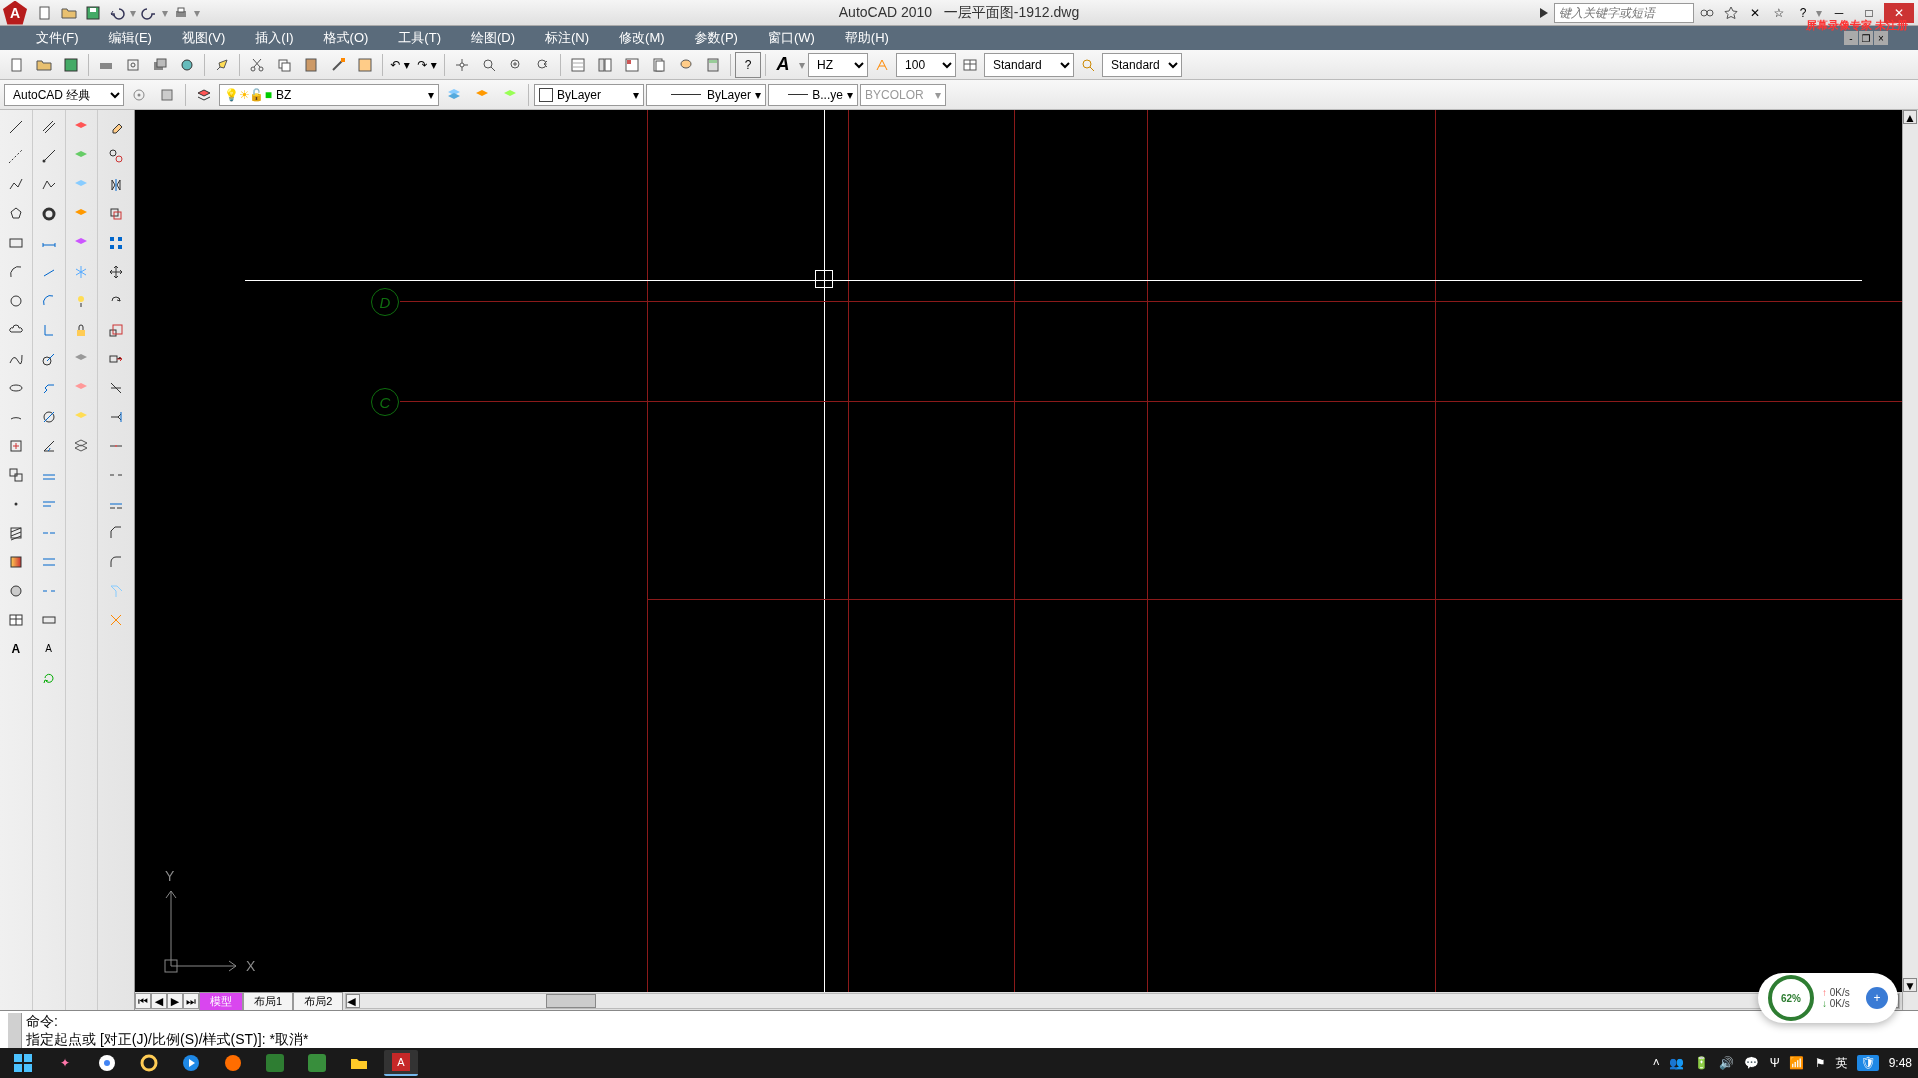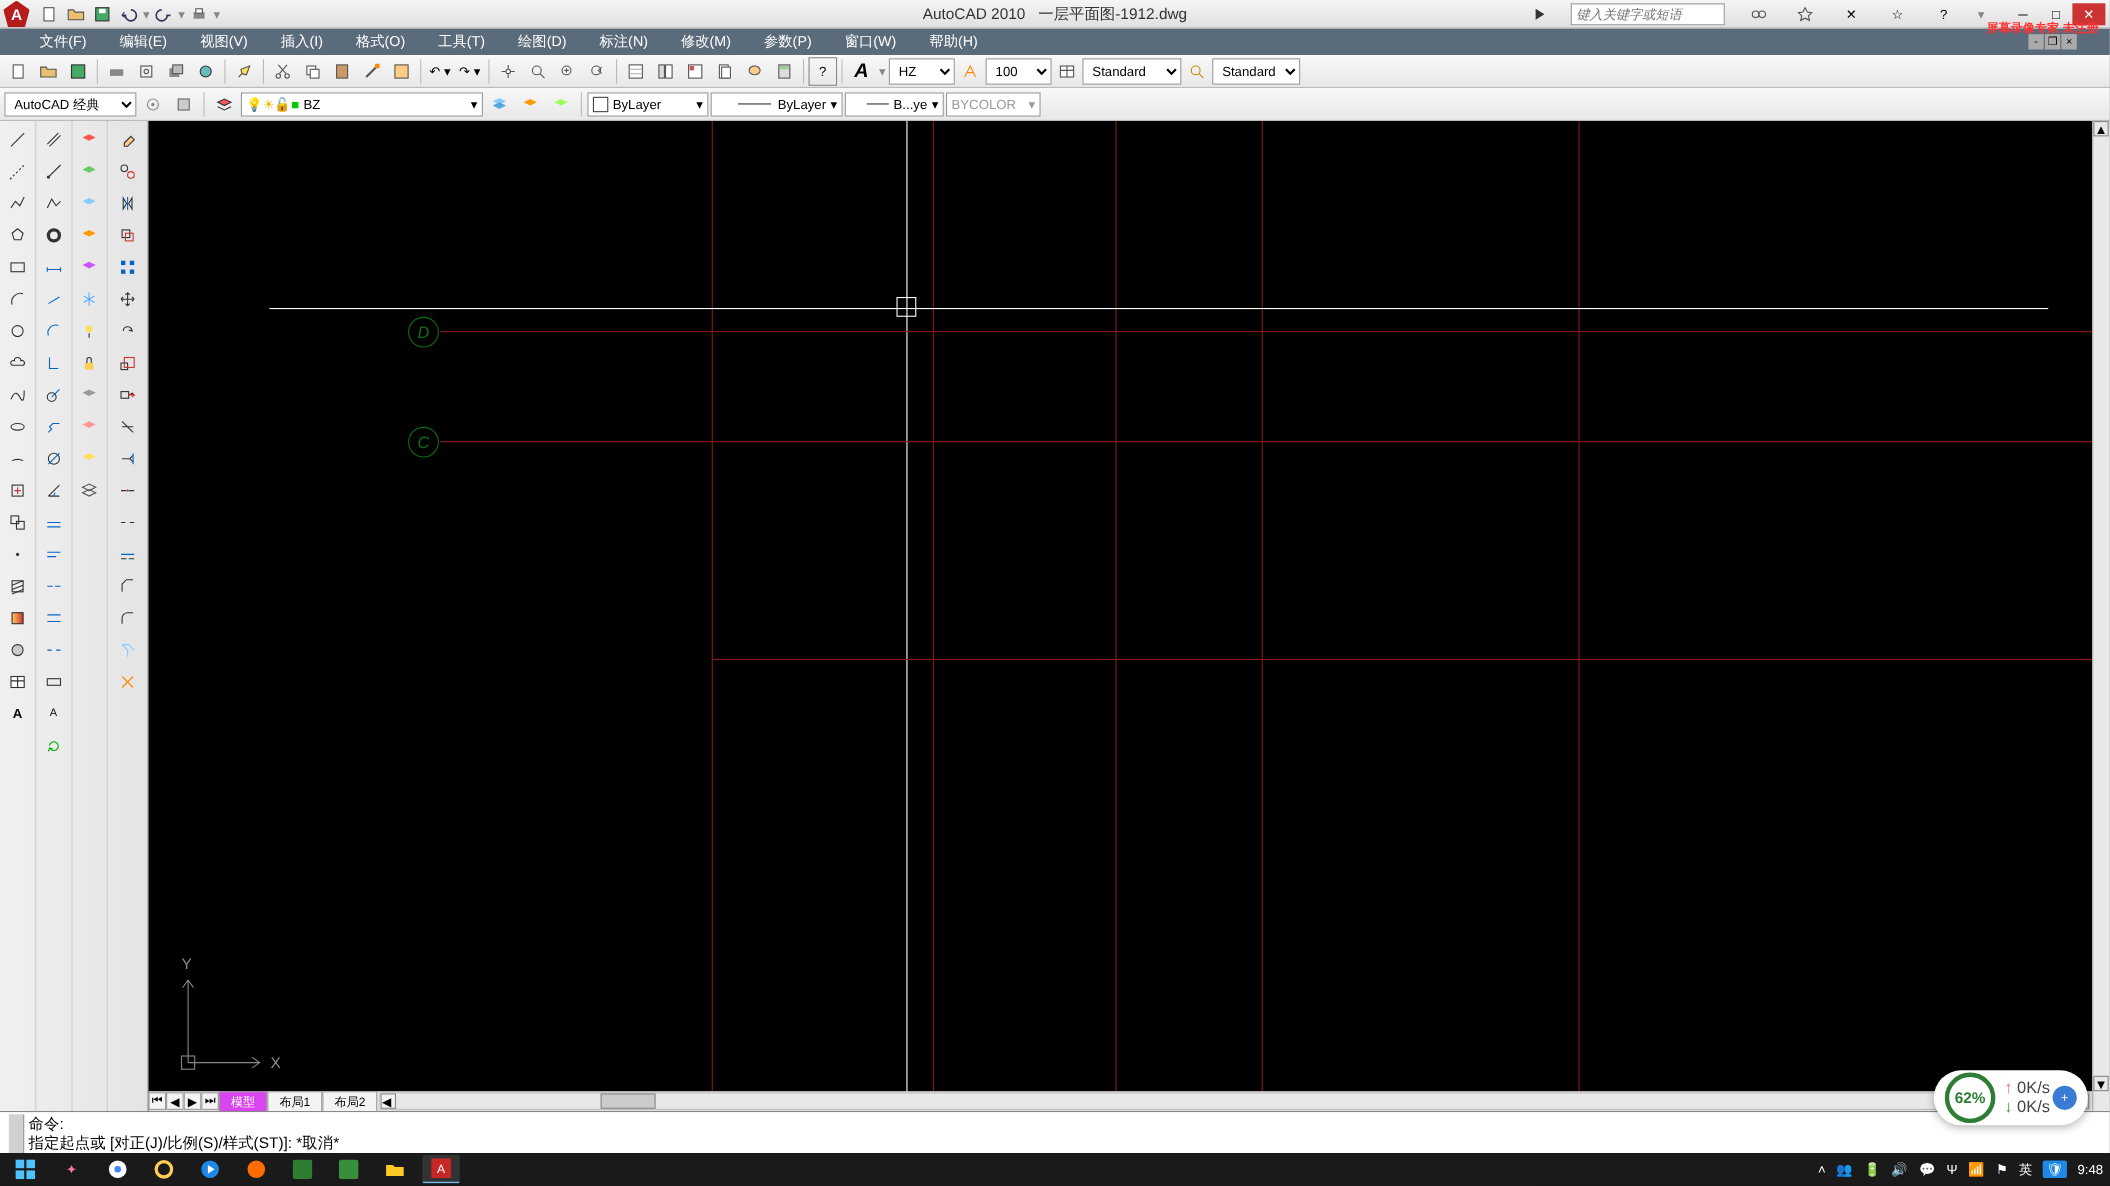--- a/index.html
+++ b/index.html
@@ -4,21 +4,21 @@
 <style>
 * { margin: 0; padding: 0; box-sizing: border-box; font-family: "Microsoft YaHei", Arial, sans-serif; }
 body { background: #e8e8e8; width: 1918px; height: 1078px; overflow: hidden; position: relative; font-size: 12px; }
 
 
 .titlebar { height: 26px; background: linear-gradient(#f5f5f5,#e0e0e0); border-bottom: 1px solid #aaa; display: flex; align-items: center; position: relative; }
 .titlebar .logo { width: 24px; height: 24px; margin: 0 3px; background: #b71c1c; clip-path: polygon(50% 0,100% 35%,82% 100%,18% 100%,0 35%); display:flex;align-items:center;justify-content:center;color:#fff;font-weight:bold;font-size:14px;}
 .titlebar .qat { display: flex; gap: 2px; align-items: center; margin-left: 4px; }
 .titlebar .qat .btn { width: 22px; height: 20px; display:flex;align-items:center;justify-content:center; border-radius:2px;}
 .titlebar .center { position:absolute; left:50%; transform:translateX(-50%); font-size:14px; color:#333; }
-.titlebar .right { margin-left:auto; display:flex; align-items:center; gap:20px; margin-right:4px;}
+.titlebar .right { margin-left:auto; display:flex; align-items:center; gap:2px; margin-right:4px;}
 .titlebar .search { width: 140px; height:20px; border:1px solid #999; background:#fff; font-style:italic; color:#888; padding:0 4px; font-size:12px;}
 .titlebar .play-ico{width:0;height:0;border-left:8px solid #333;border-top:5px solid transparent;border-bottom:5px solid transparent;margin-right:4px;}
 .winbtns { display:flex; }
 .winbtns .wb { width:30px; height:20px; display:flex; align-items:center; justify-content:center;}
 .winbtns .wb.close{ background:#c33; color:#fff;}
 .titlebar .rbtn { width:22px;height:20px;display:flex;align-items:center;justify-content:center;}
 .overlay-text{position:absolute;top:18px;right:10px;color:#ff3333;font-size:11px;font-weight:bold;z-index:100;}
 
 
 .menubar { height: 24px; background:#5a6b7b; display:flex; align-items:center; padding:0 30px; gap:18px;}
@@ -77,22 +77,22 @@
 .statusbar .right{margin-left:auto;display:flex;gap:4px;align-items:center;}
 
 
 .taskbar{position:fixed;left:0;right:0;bottom:0;height:30px;background:#1a1a1a;display:flex;align-items:center;padding:0 6px;gap:8px;z-index:200;}
 .taskbar .ti{width:34px;height:26px;display:flex;align-items:center;justify-content:center;border-radius:2px;}
 .taskbar .ti.active{background:#333;border-bottom:2px solid #76b9ed;}
 .taskbar .tray{margin-left:auto;display:flex;gap:10px;align-items:center;color:#fff;font-size:12px;}
 
 
 .speed{position:fixed;right:20px;bottom:55px;width:140px;height:50px;background:#fff;border-radius:26px;box-shadow:0 2px 8px rgba(0,0,0,.3);display:flex;align-items:center;padding:0 10px;z-index:150;}
-.speed .gauge{width:46px;height:46px;border-radius:50%;border:4px solid #2e7d32;display:flex;align-items:center;justify-content:center;font-weight:bold;color:#2e7d32;font-size:14px;}
-.speed .rates{margin-left:8px;font-size:15px;color:#444;}
+.speed .gauge{width:46px;height:46px;border-radius:50%;border:4px solid #2e7d32;display:flex;align-items:center;justify-content:center;font-weight:bold;color:#2e7d32;font-size:10px;}
+.speed .rates{margin-left:8px;font-size:10px;color:#444;}
 .speed .plus{margin-left:auto;width:22px;height:22px;border-radius:50%;background:#3a7bd5;color:#fff;display:flex;align-items:center;justify-content:center;}
 
 
 .ico{width:16px;height:16px;}
 svg{display:block;}
 </style>
 </head>
 <body>
 
 <div class="titlebar">

